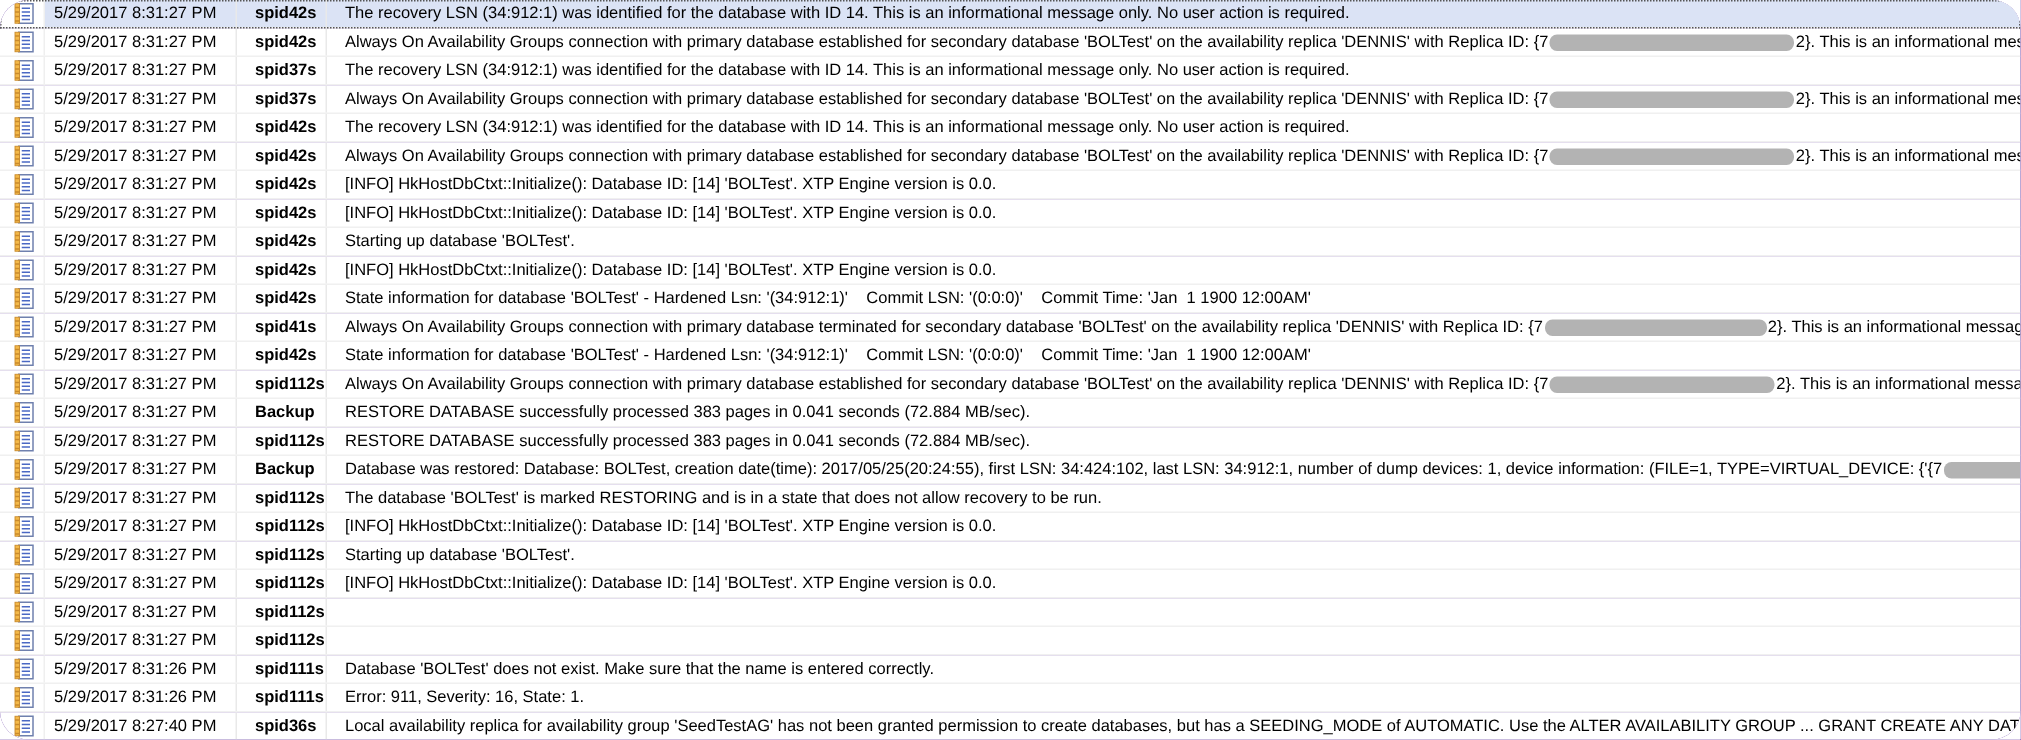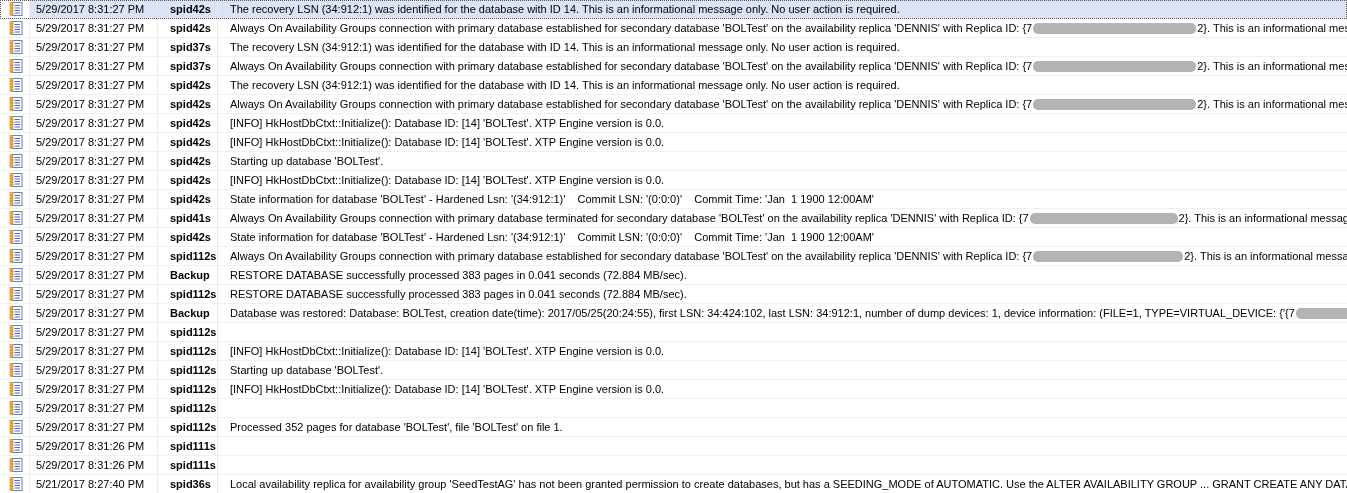--- a/index.html
+++ b/index.html
@@ -4,20 +4,21 @@
 <style>
   * { margin: 0; padding: 0; box-sizing: border-box; }
   html, body { width: 1347px; height: 493px; overflow: hidden; background: #ffffff; }
   .viewer {
     width: 1347px; height: 493px;
     background: #4c1d95;
     font-family: "Liberation Sans", "DejaVu Sans", sans-serif;
     font-size: 11px;
     color: #000000;
     overflow: hidden;
+    border-radius: 19px;
   }
   .row {
     display: flex;
     height: 19px;
     border-bottom: 1px solid #f0f0f0;
     background: #ffffff;
   }
   .cell {
     display: flex;
     align-items: center;
@@ -430,20 +431,23 @@
         <line x1="5.5" y1="12" x2="11" y2="12" stroke="#4a68c4" stroke-width="1"></line>
         <rect x="1" y="1.5" width="3" height="13" fill="#f4b949" stroke="#c98a2c" stroke-width="0.6"></rect>
         <line x1="1" y1="4" x2="4" y2="4" stroke="#c98a2c" stroke-width="1"></line>
         <line x1="1" y1="7" x2="4" y2="7" stroke="#c98a2c" stroke-width="1"></line>
         <line x1="1" y1="10" x2="4" y2="10" stroke="#c98a2c" stroke-width="1"></line>
         <line x1="1" y1="13" x2="4" y2="13" stroke="#c98a2c" stroke-width="1"></line>
       </svg>
     </div>
     <div class="cell date-cell">5/29/2017 8:31:27 PM</div>
     <div class="cell source-cell">spid112s</div>
+    <div class="cell msg-cell">
+          <span>The database 'BOLTest' is marked RESTORING and is in a state that does not allow recovery to be run.</span>
+        </div>
   </div>
       <div class="row">
     <div class="cell icon-cell">
       <svg class="log-icon" width="14" height="16" viewBox="0 0 14 16">
         <rect x="3.5" y="1.5" width="9.5" height="13" fill="#ffffff" stroke="#6f80ae" stroke-width="1"></rect>
         <line x1="5.5" y1="4.5" x2="11" y2="4.5" stroke="#4a68c4" stroke-width="1"></line>
         <line x1="5.5" y1="7" x2="11" y2="7" stroke="#4a68c4" stroke-width="1"></line>
         <line x1="5.5" y1="9.5" x2="11" y2="9.5" stroke="#4a68c4" stroke-width="1"></line>
         <line x1="5.5" y1="12" x2="11" y2="12" stroke="#4a68c4" stroke-width="1"></line>
         <rect x="1" y="1.5" width="3" height="13" fill="#f4b949" stroke="#c98a2c" stroke-width="0.6"></rect>
@@ -529,75 +533,78 @@
         <line x1="5.5" y1="12" x2="11" y2="12" stroke="#4a68c4" stroke-width="1"></line>
         <rect x="1" y="1.5" width="3" height="13" fill="#f4b949" stroke="#c98a2c" stroke-width="0.6"></rect>
         <line x1="1" y1="4" x2="4" y2="4" stroke="#c98a2c" stroke-width="1"></line>
         <line x1="1" y1="7" x2="4" y2="7" stroke="#c98a2c" stroke-width="1"></line>
         <line x1="1" y1="10" x2="4" y2="10" stroke="#c98a2c" stroke-width="1"></line>
         <line x1="1" y1="13" x2="4" y2="13" stroke="#c98a2c" stroke-width="1"></line>
       </svg>
     </div>
     <div class="cell date-cell">5/29/2017 8:31:27 PM</div>
     <div class="cell source-cell">spid112s</div>
-    <div class="cell msg-cell">
-          <span>Processed 352 pages for database 'BOLTest', file 'BOLTest' on file 1.</span>
-        </div>
   </div>
       <div class="row">
     <div class="cell icon-cell">
       <svg class="log-icon" width="14" height="16" viewBox="0 0 14 16">
         <rect x="3.5" y="1.5" width="9.5" height="13" fill="#ffffff" stroke="#6f80ae" stroke-width="1"></rect>
         <line x1="5.5" y1="4.5" x2="11" y2="4.5" stroke="#4a68c4" stroke-width="1"></line>
         <line x1="5.5" y1="7" x2="11" y2="7" stroke="#4a68c4" stroke-width="1"></line>
         <line x1="5.5" y1="9.5" x2="11" y2="9.5" stroke="#4a68c4" stroke-width="1"></line>
         <line x1="5.5" y1="12" x2="11" y2="12" stroke="#4a68c4" stroke-width="1"></line>
         <rect x="1" y="1.5" width="3" height="13" fill="#f4b949" stroke="#c98a2c" stroke-width="0.6"></rect>
         <line x1="1" y1="4" x2="4" y2="4" stroke="#c98a2c" stroke-width="1"></line>
         <line x1="1" y1="7" x2="4" y2="7" stroke="#c98a2c" stroke-width="1"></line>
         <line x1="1" y1="10" x2="4" y2="10" stroke="#c98a2c" stroke-width="1"></line>
         <line x1="1" y1="13" x2="4" y2="13" stroke="#c98a2c" stroke-width="1"></line>
       </svg>
     </div>
     <div class="cell date-cell">5/29/2017 8:31:26 PM</div>
     <div class="cell source-cell">spid111s</div>
+    <div class="cell msg-cell">
+          <span>Database 'BOLTest' does not exist. Make sure that the name is entered correctly.</span>
+        </div>
   </div>
       <div class="row">
     <div class="cell icon-cell">
       <svg class="log-icon" width="14" height="16" viewBox="0 0 14 16">
         <rect x="3.5" y="1.5" width="9.5" height="13" fill="#ffffff" stroke="#6f80ae" stroke-width="1"></rect>
         <line x1="5.5" y1="4.5" x2="11" y2="4.5" stroke="#4a68c4" stroke-width="1"></line>
         <line x1="5.5" y1="7" x2="11" y2="7" stroke="#4a68c4" stroke-width="1"></line>
         <line x1="5.5" y1="9.5" x2="11" y2="9.5" stroke="#4a68c4" stroke-width="1"></line>
         <line x1="5.5" y1="12" x2="11" y2="12" stroke="#4a68c4" stroke-width="1"></line>
         <rect x="1" y="1.5" width="3" height="13" fill="#f4b949" stroke="#c98a2c" stroke-width="0.6"></rect>
         <line x1="1" y1="4" x2="4" y2="4" stroke="#c98a2c" stroke-width="1"></line>
         <line x1="1" y1="7" x2="4" y2="7" stroke="#c98a2c" stroke-width="1"></line>
         <line x1="1" y1="10" x2="4" y2="10" stroke="#c98a2c" stroke-width="1"></line>
         <line x1="1" y1="13" x2="4" y2="13" stroke="#c98a2c" stroke-width="1"></line>
       </svg>
     </div>
     <div class="cell date-cell">5/29/2017 8:31:26 PM</div>
     <div class="cell source-cell">spid111s</div>
-  </div>
-      <div class="row">
-    <div class="cell icon-cell">
-      <svg class="log-icon" width="14" height="16" viewBox="0 0 14 16">
-        <rect x="3.5" y="1.5" width="9.5" height="13" fill="#ffffff" stroke="#6f80ae" stroke-width="1"></rect>
-        <line x1="5.5" y1="4.5" x2="11" y2="4.5" stroke="#4a68c4" stroke-width="1"></line>
-        <line x1="5.5" y1="7" x2="11" y2="7" stroke="#4a68c4" stroke-width="1"></line>
-        <line x1="5.5" y1="9.5" x2="11" y2="9.5" stroke="#4a68c4" stroke-width="1"></line>
-        <line x1="5.5" y1="12" x2="11" y2="12" stroke="#4a68c4" stroke-width="1"></line>
-        <rect x="1" y="1.5" width="3" height="13" fill="#f4b949" stroke="#c98a2c" stroke-width="0.6"></rect>
-        <line x1="1" y1="4" x2="4" y2="4" stroke="#c98a2c" stroke-width="1"></line>
-        <line x1="1" y1="7" x2="4" y2="7" stroke="#c98a2c" stroke-width="1"></line>
-        <line x1="1" y1="10" x2="4" y2="10" stroke="#c98a2c" stroke-width="1"></line>
-        <line x1="1" y1="13" x2="4" y2="13" stroke="#c98a2c" stroke-width="1"></line>
-      </svg>
-    </div>
-    <div class="cell date-cell">5/21/2017 8:27:40 PM</div>
+    <div class="cell msg-cell">
+          <span>Error: 911, Severity: 16, State: 1.</span>
+        </div>
+  </div>
+      <div class="row">
+    <div class="cell icon-cell">
+      <svg class="log-icon" width="14" height="16" viewBox="0 0 14 16">
+        <rect x="3.5" y="1.5" width="9.5" height="13" fill="#ffffff" stroke="#6f80ae" stroke-width="1"></rect>
+        <line x1="5.5" y1="4.5" x2="11" y2="4.5" stroke="#4a68c4" stroke-width="1"></line>
+        <line x1="5.5" y1="7" x2="11" y2="7" stroke="#4a68c4" stroke-width="1"></line>
+        <line x1="5.5" y1="9.5" x2="11" y2="9.5" stroke="#4a68c4" stroke-width="1"></line>
+        <line x1="5.5" y1="12" x2="11" y2="12" stroke="#4a68c4" stroke-width="1"></line>
+        <rect x="1" y="1.5" width="3" height="13" fill="#f4b949" stroke="#c98a2c" stroke-width="0.6"></rect>
+        <line x1="1" y1="4" x2="4" y2="4" stroke="#c98a2c" stroke-width="1"></line>
+        <line x1="1" y1="7" x2="4" y2="7" stroke="#c98a2c" stroke-width="1"></line>
+        <line x1="1" y1="10" x2="4" y2="10" stroke="#c98a2c" stroke-width="1"></line>
+        <line x1="1" y1="13" x2="4" y2="13" stroke="#c98a2c" stroke-width="1"></line>
+      </svg>
+    </div>
+    <div class="cell date-cell">5/29/2017 8:27:40 PM</div>
     <div class="cell source-cell">spid36s</div>
     <div class="cell msg-cell">
           <span>Local availability replica for availability group 'SeedTestAG' has not been granted permission to create databases, but has a SEEDING_MODE of AUTOMATIC. Use the ALTER AVAILABILITY GROUP ... GRANT CREATE ANY DATABASE permission to the availability group.</span>
         </div>
   </div>
     </div>
 </div>
 
 </body></html>

